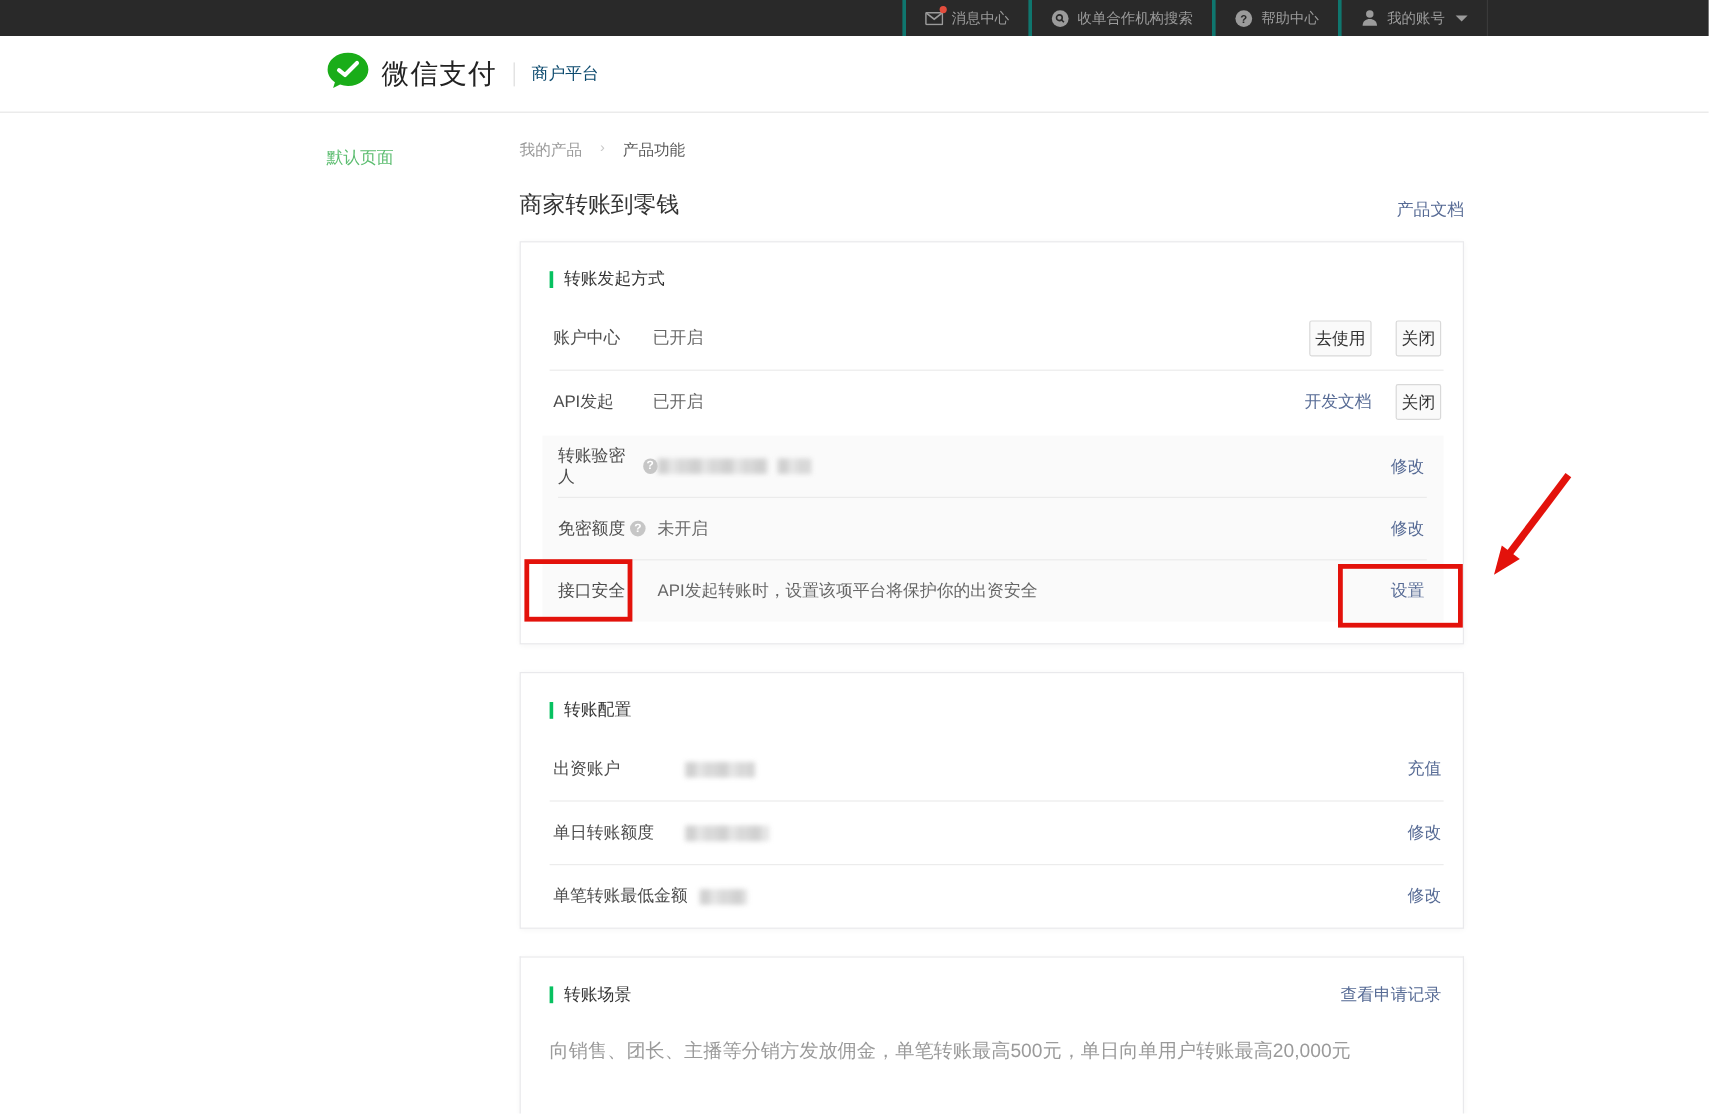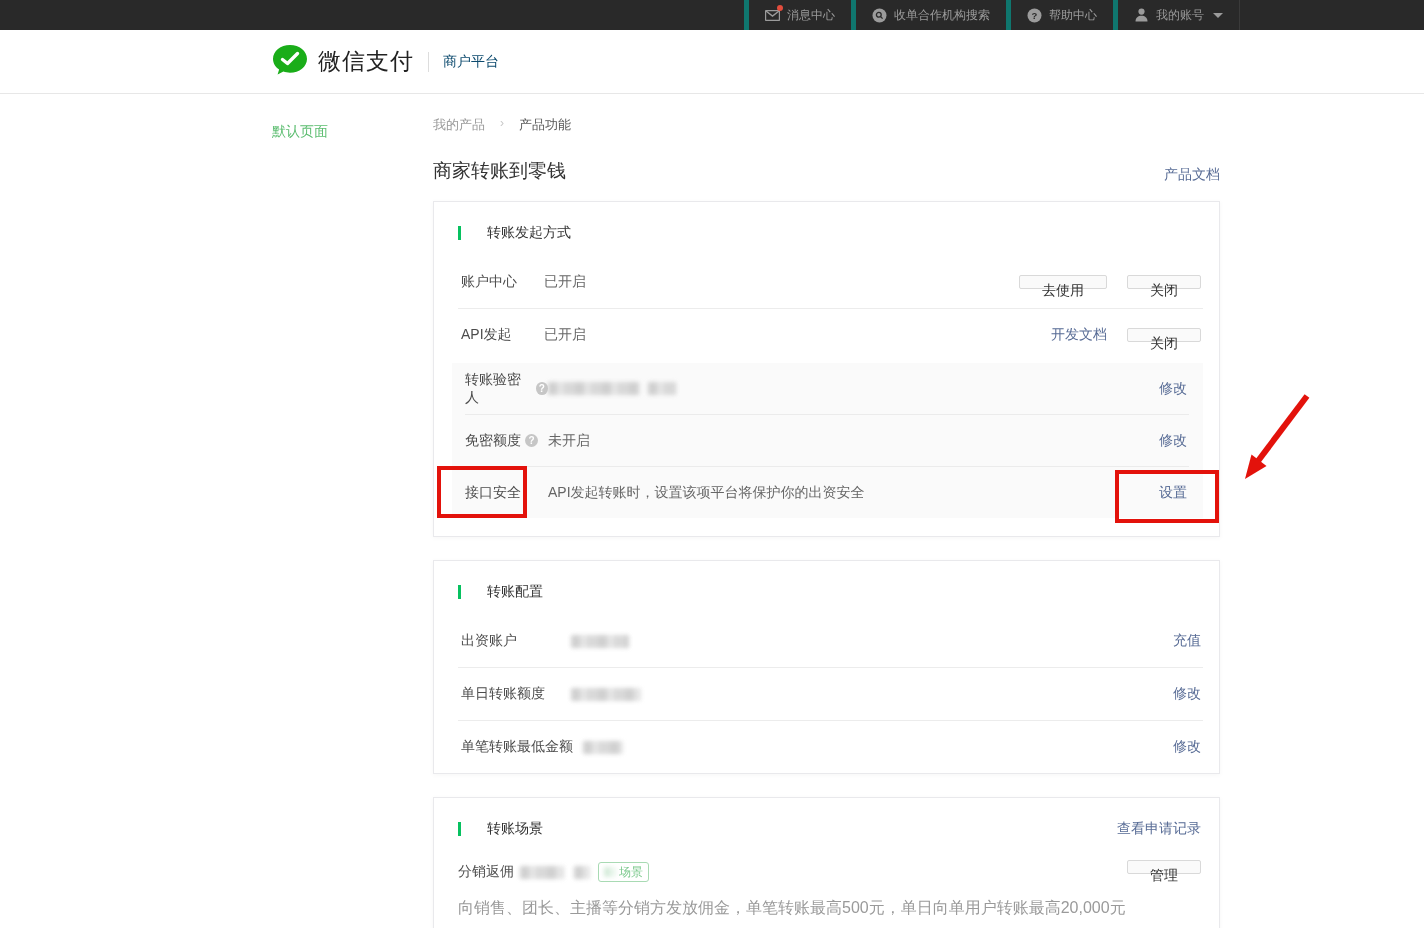--- a/index.html
+++ b/index.html
@@ -4,21 +4,21 @@
 <style>
   * { margin:0; padding:0; box-sizing:border-box; }
   html,body { width:1424px; height:928px; overflow:hidden; background:#fff;
               font-family:"Liberation Sans","DejaVu Sans",sans-serif; }
   body { position:relative; color:#333; }
 
   
   .topbar { height:30px; background:#292929; display:flex; justify-content:flex-end;
             padding-right:184px; align-items:stretch; }
   .topbar-item { display:flex; align-items:center; gap:7px; padding:0 16px;
-                 border-left:5px solid #0f766e; color:#9b9b9b; font-size:12px; cursor:pointer; }
+                 border-left:3px solid #0f766e; color:#9b9b9b; font-size:12px; cursor:pointer; }
   .topbar-item:last-child { border-right:1px solid #3a3a3a; }
   .tb-icon { position:relative; width:15px; height:15px; display:inline-flex;
              align-items:center; justify-content:center; }
   .tb-icon svg { display:block; }
   .red-dot { position:absolute; right:-3px; top:-3px; width:6px; height:6px;
              border-radius:50%; background:#e34d3d; }
   .caret { width:0; height:0; border-left:5px solid transparent; border-right:5px solid transparent;
            border-top:5px solid #9b9b9b; margin-left:2px; }
 
   
@@ -45,32 +45,32 @@
   .crumb-current { color:#595959; }
 
   .title-row { margin-top:24px; display:flex; align-items:flex-end; justify-content:space-between; }
   .page-title { font-size:19px; color:#333; font-weight:400; }
   .link { color:#576b95; font-size:14px; cursor:pointer; text-decoration:none; }
 
   .card { margin-top:17px; background:#fff; border:1px solid #e9e9ec;
           box-shadow:0 1px 5px rgba(0,0,0,0.04); }
   .section-head { display:flex; align-items:center; justify-content:space-between;
                   padding:22px 18px 14px 24px; }
-  .section-title { display:flex; align-items:center; gap:26px; font-size:14px; color:#333; }
+  .section-title { display:flex; align-items:center; gap:9px; font-size:14px; color:#333; }
   .green-bar { width:3px; height:14px; background:#07c160; }
 
   .row { display:flex; align-items:center; padding:0 18px 0 27px; height:52px; font-size:14px; }
   .row .label { width:83px; color:#4c4c4c; flex-shrink:0; display:flex; align-items:center; }
   .row .value { flex:1; color:#666; display:flex; align-items:center; }
   .row .actions { display:flex; align-items:center; gap:20px; }
   .hr { height:1px; background:#ececec; margin:0 16px 0 24px; }
 
-  .btn { display:inline-block; height:14px; line-height:28px; background:#fafafa;
+  .btn { display:inline-block; height:30px; line-height:28px; background:#fafafa;
          border:1px solid #d9d9d9; border-radius:2px; color:#333; font-size:14px;
-         padding:0 22px; text-align:center; cursor:pointer; }
+         padding:0 4px; text-align:center; cursor:pointer; }
 
   .gray-box { margin:2px 16px 18px 18px; background:#fafafa; }
   .gray-box .row { padding:0 16px 0 13px; height:51px; }
   .gray-box .hr { margin:0 14px 0 13px; background:#ebebeb; }
   .desc { color:#999; }
 
   .qmark { width:13px; height:13px; border-radius:50%; background:#c6c6c6; color:#fff;
            font-size:10px; line-height:13px; text-align:center; display:inline-block;
            margin-left:4px; font-weight:700; }
 
@@ -263,32 +263,20 @@
 
     <div class="card card-scene" style="margin-top:23px">
       <div class="section-head">
         <span class="section-title">
           <span class="green-bar"></span>
           <span>转账场景</span>
         </span>
         <span class="link">查看申请记录</span>
       </div>
 
-      <div class="scene-row">
-        <span class="scene-name">分销返佣</span>
-        <span class="blur" style="width:44px;margin-left:6px"></span>
-        <span class="blur" style="width:16px;margin-left:10px"></span>
-        <span class="badge">
-          <span class="blur" style="width:12px"></span>
-          <span>场景</span>
-        </span>
-        <span style="margin-left:auto">
-          <span class="btn">管理</span>
-        </span>
-      </div>
 
       <div class="scene-desc">向销售、团长、主播等分销方发放佣金，单笔转账最高500元，单日向单用户转账最高20,000元</div>
 
     </div>
 
   </div>
 </div>
 
 <div class="anno anno-box" style="left:437px;top:466px;width:90px;height:52px"></div>
 <div class="anno anno-box" style="left:1115px;top:470px;width:104px;height:53px"></div>

